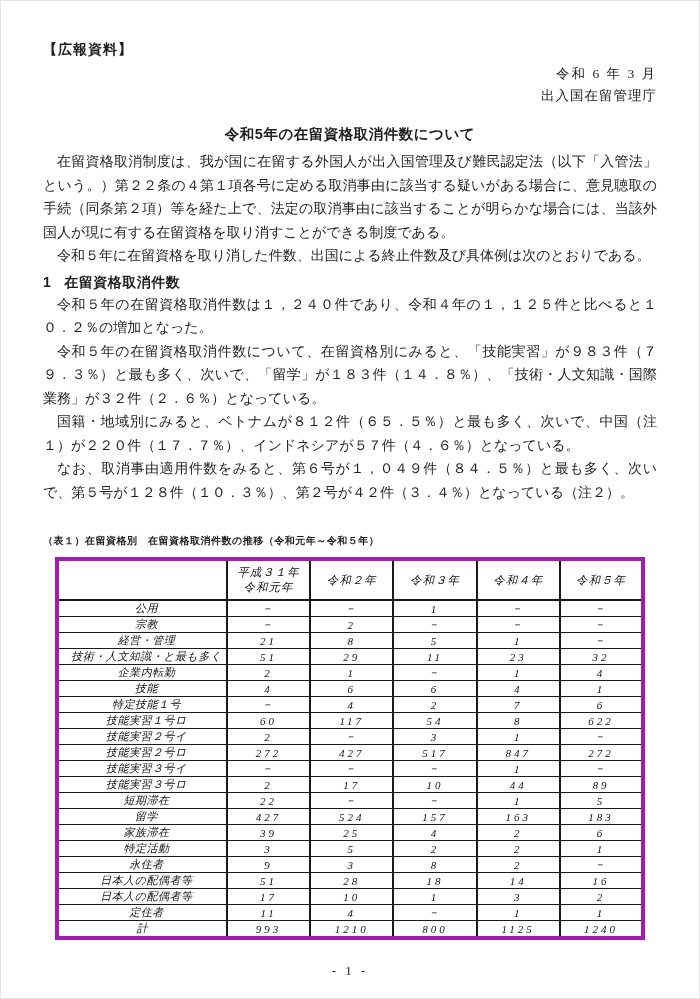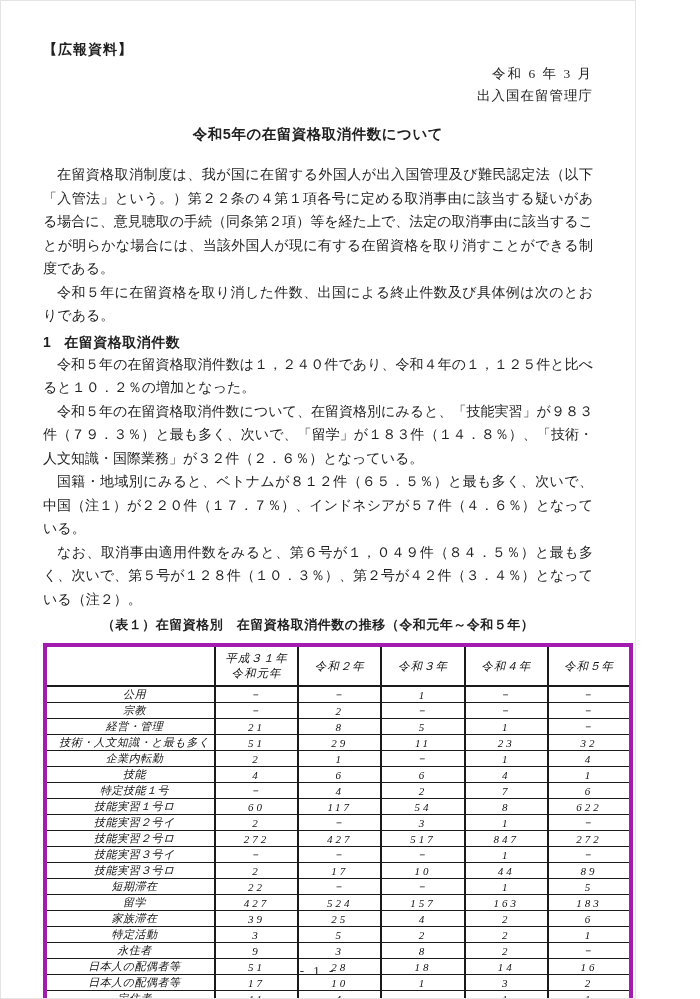--- a/index.html
+++ b/index.html
@@ -1,43 +1,43 @@
 <!DOCTYPE html>
 <html lang="ja"><head>
 <meta charset="utf-8">
 <style>
   html, body { margin: 0; padding: 0; background: #ffffff; }
   .page {
-    width: 636px; height: 999px; box-sizing: border-box;
+    width: 700px; height: 999px; box-sizing: border-box;
     background: #ffffff;
     border: 1px solid #e4e4e4;
     padding: 40px 42px 0 42px;
     position: relative;
     font-family: "Liberation Serif", "DejaVu Serif", serif;
     color: #1f1f1f;
     overflow: hidden;
   }
   .gothic { font-family: "Liberation Sans", "DejaVu Sans", sans-serif; font-weight: bold; }
 
   .kouhou { font-family: "Liberation Sans","DejaVu Sans",sans-serif; font-weight: bold; font-size: 14px; letter-spacing: 1px; }
 
   .date-block { text-align: right; font-size: 13.5px; line-height: 22px; margin-top: 4px; }
   .date-line { letter-spacing: 2px; }
   .agency-line { letter-spacing: 1px; }
 
   .doc-title { text-align: center; font-size: 14.5px; margin-top: 18px; letter-spacing: 0.5px; }
 
-  .intro { margin-top: 19px; }
+  .intro { margin-top: 6px; }
   .body-p { margin: 0; font-size: 14px; line-height: 23.5px; text-indent: 14px; text-align: justify; }
 
   .sec-heading { margin-top: 6px; font-size: 14px; letter-spacing: 0.5px; }
   .sec-heading .sec-title { margin-left: 13px; }
   .sec-body { margin-top: 1px; }
 
-  .table-title { margin-top: 5px; text-align: center; font-size: 13px; letter-spacing: 0.5px; }
+  .table-title { margin-top: 30px; text-align: left; font-size: 10px; letter-spacing: 0.5px; }
 
   table.data-table {
     border-collapse: collapse; table-layout: fixed;
     width: 590px; margin: 9px auto 0 auto;
     border: 4px solid #a21caf;
     font-style: italic;
   }
   .data-table th, .data-table td {
     border-top: 1px solid #1a1a1a; border-bottom: 1px solid #1a1a1a;
     border-left: 2px solid #1a1a1a; border-right: 2px solid #1a1a1a;

